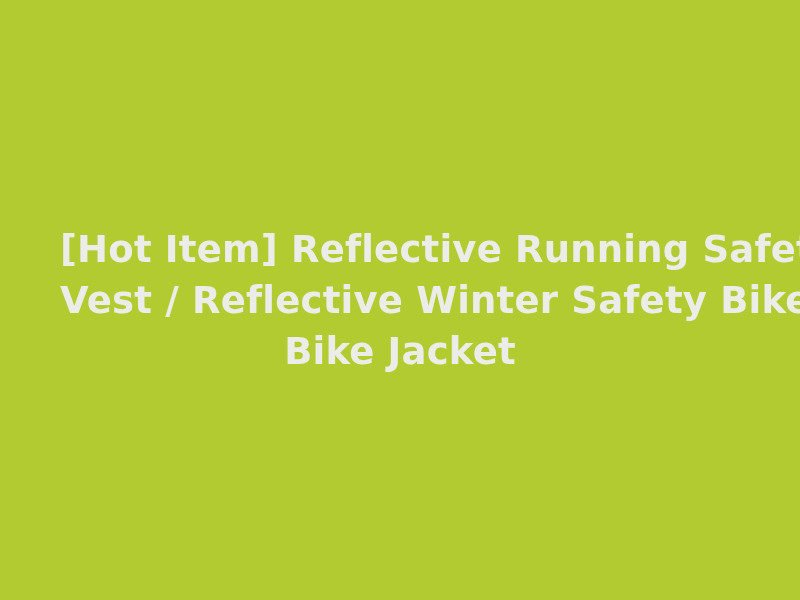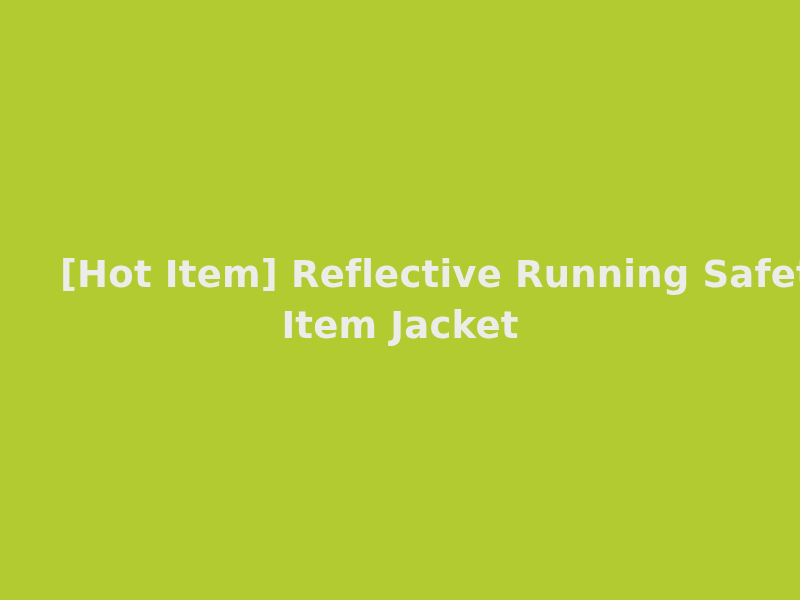--- a/index.html
+++ b/index.html
@@ -46,18 +46,19 @@
 </style>
 </head>
 <body>
 
 <div id="placeholder-canvas">
 
   <div id="product-title-block">
 
     <span class="title-line">[Hot Item] Reflective Running Safety</span>
 
+    <span class="title-line">Vest / Reflective Winter Safety Bike</span>
 
-    <span class="title-line">Item Jacket</span>
+    <span class="title-line">Bike Jacket</span>
 
   </div>
 
 </div>
 
 </body></html>

